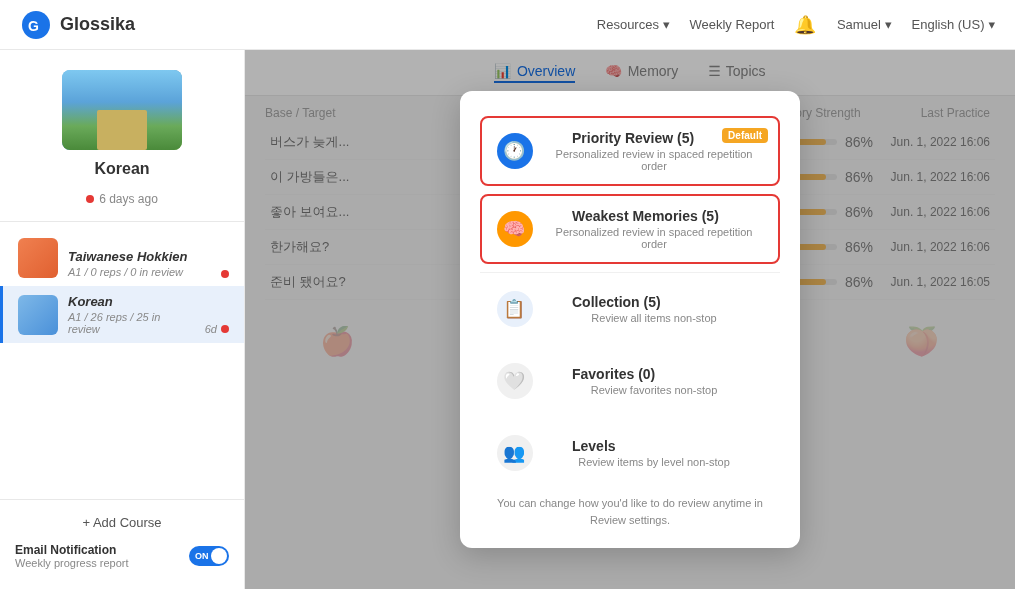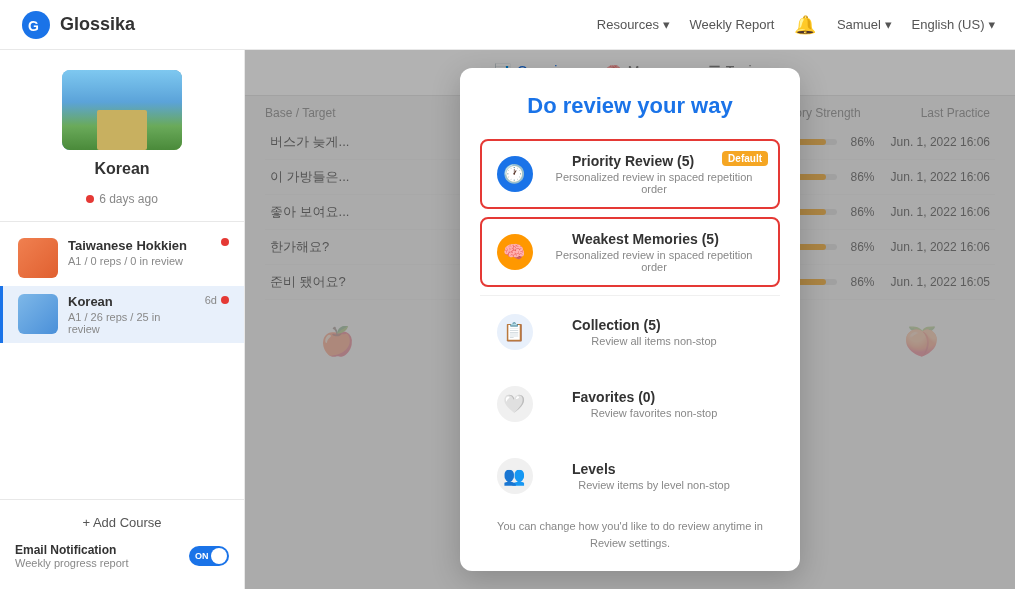--- a/index.html
+++ b/index.html
@@ -74,25 +74,26 @@
       background: #c8b060;
       border-radius: 2px;
     }
     .profile-name { font-size: 16px; font-weight: 600; color: #333; margin-top: 10px; }
     .profile-status { display: flex; align-items: center; gap: 5px; font-size: 12px; color: #888; margin-top: 14px; }
     .status-dot { width: 8px; height: 8px; border-radius: 50%; background: #e53935; }
 
     .sidebar-course-list { flex: 1; overflow-y: auto; padding: 8px 0; }
     .sidebar-course-item {
       display: flex;
-      align-items: flex-start;
+      align-items: flex-end;
       gap: 10px;
       padding: 8px 15px;
       cursor: pointer;
       border-left: 3px solid transparent;
+      font-style: italic;
     }
     .sidebar-course-item.active { background: #e8f0fb; border-left: 3px solid #1a73e8; }
     .course-thumb {
       width: 40px; height: 40px; border-radius: 6px; flex-shrink: 0;
       background: linear-gradient(135deg, #f08050 0%, #e06030 100%);
     }
     .course-thumb.korean { background: linear-gradient(135deg, #7eb8e8 0%, #4a90d9 100%); }
     .course-info { flex: 1; }
     .course-name { font-size: 13px; font-weight: 600; color: #333; }
     .course-sub { font-size: 11px; color: #888; margin-top: 2px; }
@@ -164,21 +165,21 @@
     .bg-table-row {
       display: flex; align-items: center; justify-content: space-between;
       padding: 8px 5px;
       border-bottom: 1px solid #f0f0f0;
       font-size: 13px; color: #444;
     }
     .bg-table-base { flex: 1; }
     .bg-progress-wrap { width: 120px; display: flex; align-items: center; gap: 8px; }
     .bg-progress-bar { flex: 1; height: 6px; background: #e0e0e0; border-radius: 3px; overflow: hidden; }
     .bg-progress-fill { height: 100%; background: #f5a623; border-radius: 3px; }
-    .bg-pct { font-size: 12px; color: #555; width: 35px; text-align: center; }
+    .bg-pct { font-size: 14px; color: #555; width: 35px; text-align: left; }
     .bg-date { font-size: 12px; color: #555; width: 110px; text-align: right; }
 
     .my-skills-bar {
       background: #f5a623;
       margin: 10px 20px;
       border-radius: 6px;
       padding: 10px 15px;
       font-size: 13px; font-weight: 600; color: #fff;
     }
 
@@ -417,21 +418,20 @@
     <div class="fruits-row">
       <span class="fruit">🍎</span>
       <span class="fruit">🫐</span>
       <span class="fruit">🍊</span>
       <span class="fruit">🍓</span>
       <span class="fruit">🍑</span>
     </div>
 
     <div class="overlay">
       <div class="modal">
-        <div class="modal-title">Do review your way</div>
 
         <div class="review-option highlighted">
           <div class="review-option-icon priority-icon">🕐</div>
           <div class="review-option-text">
             <div class="review-option-name">Priority Review (5)</div>
             <div class="review-option-sub">Personalized review in spaced repetition order</div>
           </div>
           <div class="default-badge">Default</div>
         </div>
 

